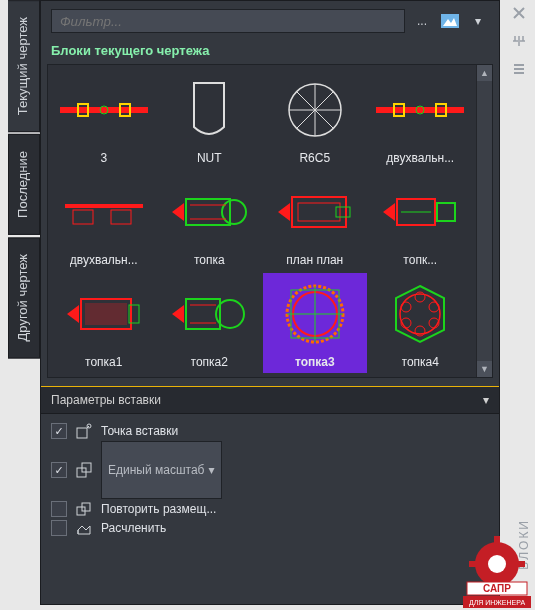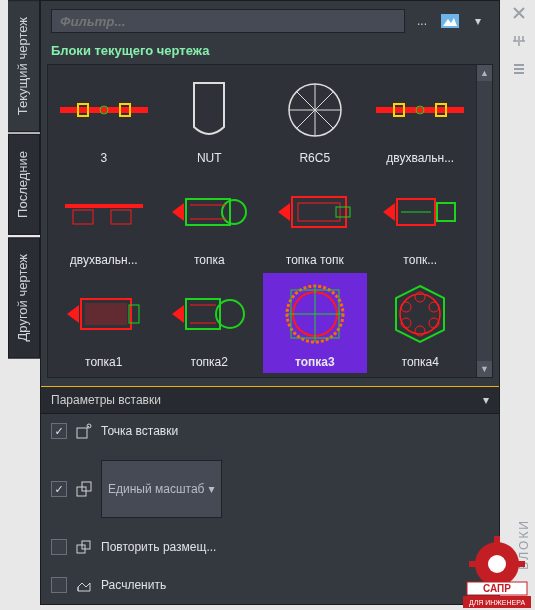--- a/index.html
+++ b/index.html
@@ -63,21 +63,20 @@
     gap: 6px;
   }
   .filter-input {
     flex: 1;
     background: #454a54;
     border: 1px solid #1f2227;
     color: #a8acb3;
     font-style: italic;
     padding: 4px 8px;
     height: 24px;
-    font-weight: bold;
   }
   .filter-btn {
     width: 22px; height: 22px;
     display:flex;align-items:center;justify-content:center;
     cursor:pointer; color:#cfd3d8;
   }
   .section-title {
     font-weight: bold;
     color: #86efac;
     padding: 4px 10px 6px 10px;
@@ -134,21 +133,21 @@
     background:#272a30;
     padding: 6px 10px;
     display:flex; justify-content:space-between; align-items:center;
     border-top:1px solid #eab308;
     border-bottom:1px solid #1a1c20;
     cursor:pointer;
   }
   .params-body {
     padding: 8px 10px 10px 10px;
     display:flex; flex-direction:column;
-    gap: 20px;
+    gap: 1px;
   }
   .prow {
     display:flex; align-items:center; gap:8px;
   }
   .chk {
     width:16px; height:16px;
     border:1px solid #6a6f79;
     background:#3b3f48;
     display:flex;align-items:center;justify-content:center;
     cursor:pointer;
@@ -290,21 +289,21 @@
       </div>
       <div class="thumb">
         <div class="pic">
             <svg width="78" height="46" viewBox="0 0 78 46">
               <polygon points="2,23 14,14 14,32" fill="#ff1a1a"></polygon>
               <rect x="16" y="8" width="54" height="30" fill="none" stroke="#ff1a1a" stroke-width="2"></rect>
               <rect x="22" y="14" width="42" height="18" fill="none" stroke="#ff1a1a"></rect>
               <rect x="60" y="18" width="14" height="10" fill="none" stroke="#1cd41c"></rect>
             </svg>
           </div>
-        <div class="lbl">топка топк</div>
+        <div class="lbl">план план</div>
       </div>
       <div class="thumb">
         <div class="pic">
             <svg width="78" height="46" viewBox="0 0 78 46">
               <polygon points="2,23 14,14 14,32" fill="#ff1a1a"></polygon>
               <rect x="16" y="10" width="38" height="26" fill="none" stroke="#ff1a1a" stroke-width="2"></rect>
               <rect x="56" y="14" width="18" height="18" fill="none" stroke="#1cd41c" stroke-width="2"></rect>
               <line x1="20" y1="23" x2="50" y2="23" stroke="#1cd41c"></line>
             </svg>
           </div>

